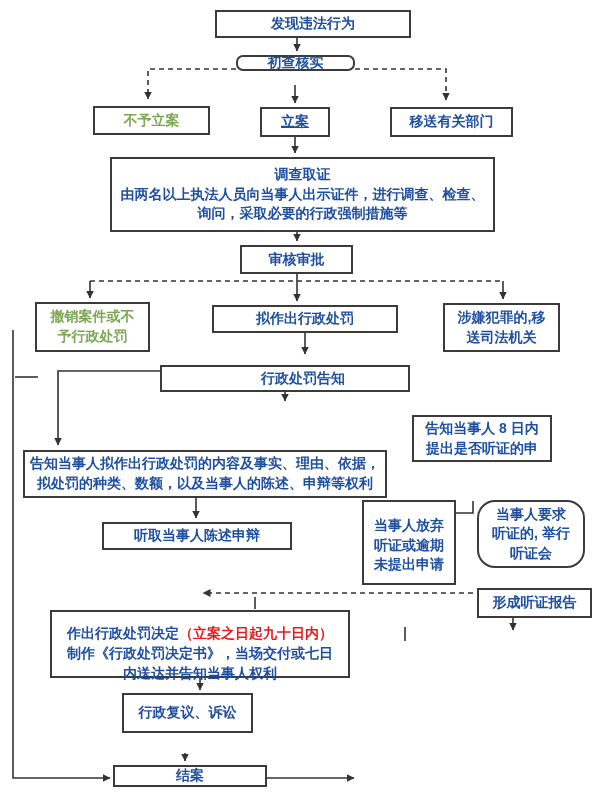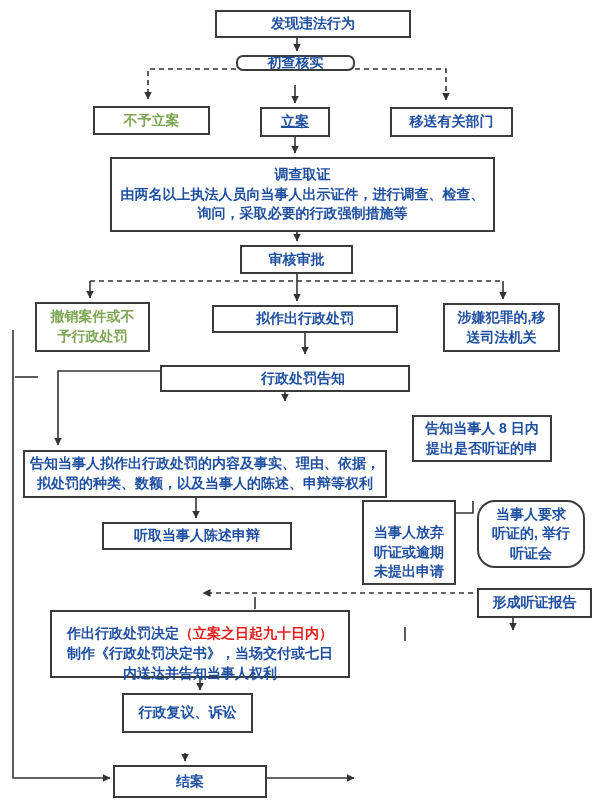--- a/index.html
+++ b/index.html
@@ -14,21 +14,21 @@
   .ah { fill:var(--line); }
   .node {
     position:absolute; z-index:2; box-sizing:border-box;
     border:2px solid #3b3b3b; background:#ffffff;
     display:flex; align-items:center; justify-content:center;
     color:var(--blue); font-weight:bold; font-size:14px;
     line-height:1.4; text-align:center; white-space:pre-line;
     padding:1px 4px;
   }
   .node.green { color:var(--green); }
-  .node.top-align { align-items:flex-end; padding-top:7px; }
+  .node.top-align { align-items:center; padding-top:7px; }
   .u { text-decoration:underline; }
   .decision-body { display:flex; flex-direction:column; align-items:center; }
   .red-part { color:var(--red); }
 </style>
 </head>
 <body>
 
 <div class="stage">
 
   <svg class="wires" width="600" height="803">
@@ -157,18 +157,18 @@
       <span>制作《行政处罚决定书》，当场交付或七日
 内送达并告知当事人权利</span>
     </div>
   </div>
 
   <div class="node" style="left:122px; top:693px; width:131px; height:40px;">
     <span>行政复议、诉讼</span>
   </div>
 
 
-  <div class="node" style="left:113px; top:765px; width:154px; height:33px;">
+  <div class="node" style="left:113px; top:765px; width:154px; height:22px;">
     <span>结案</span>
   </div>
 
 
 </div>
 
 </body></html>

